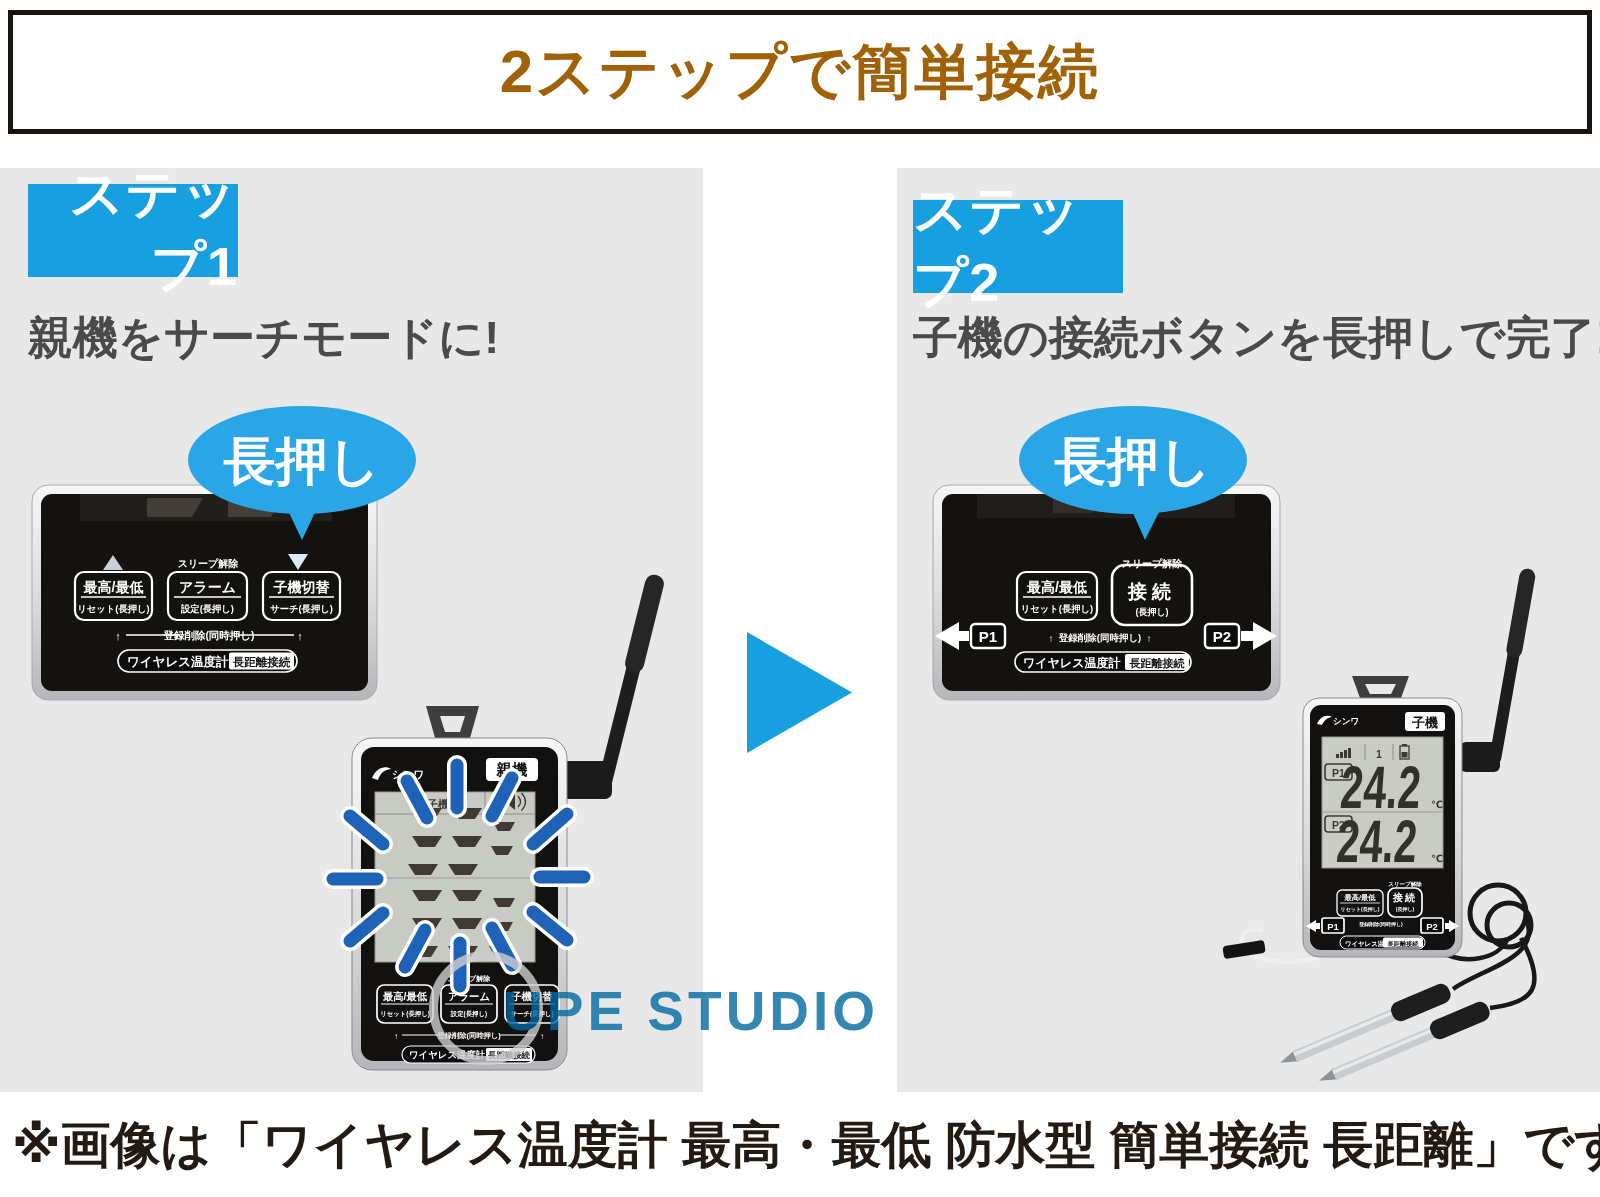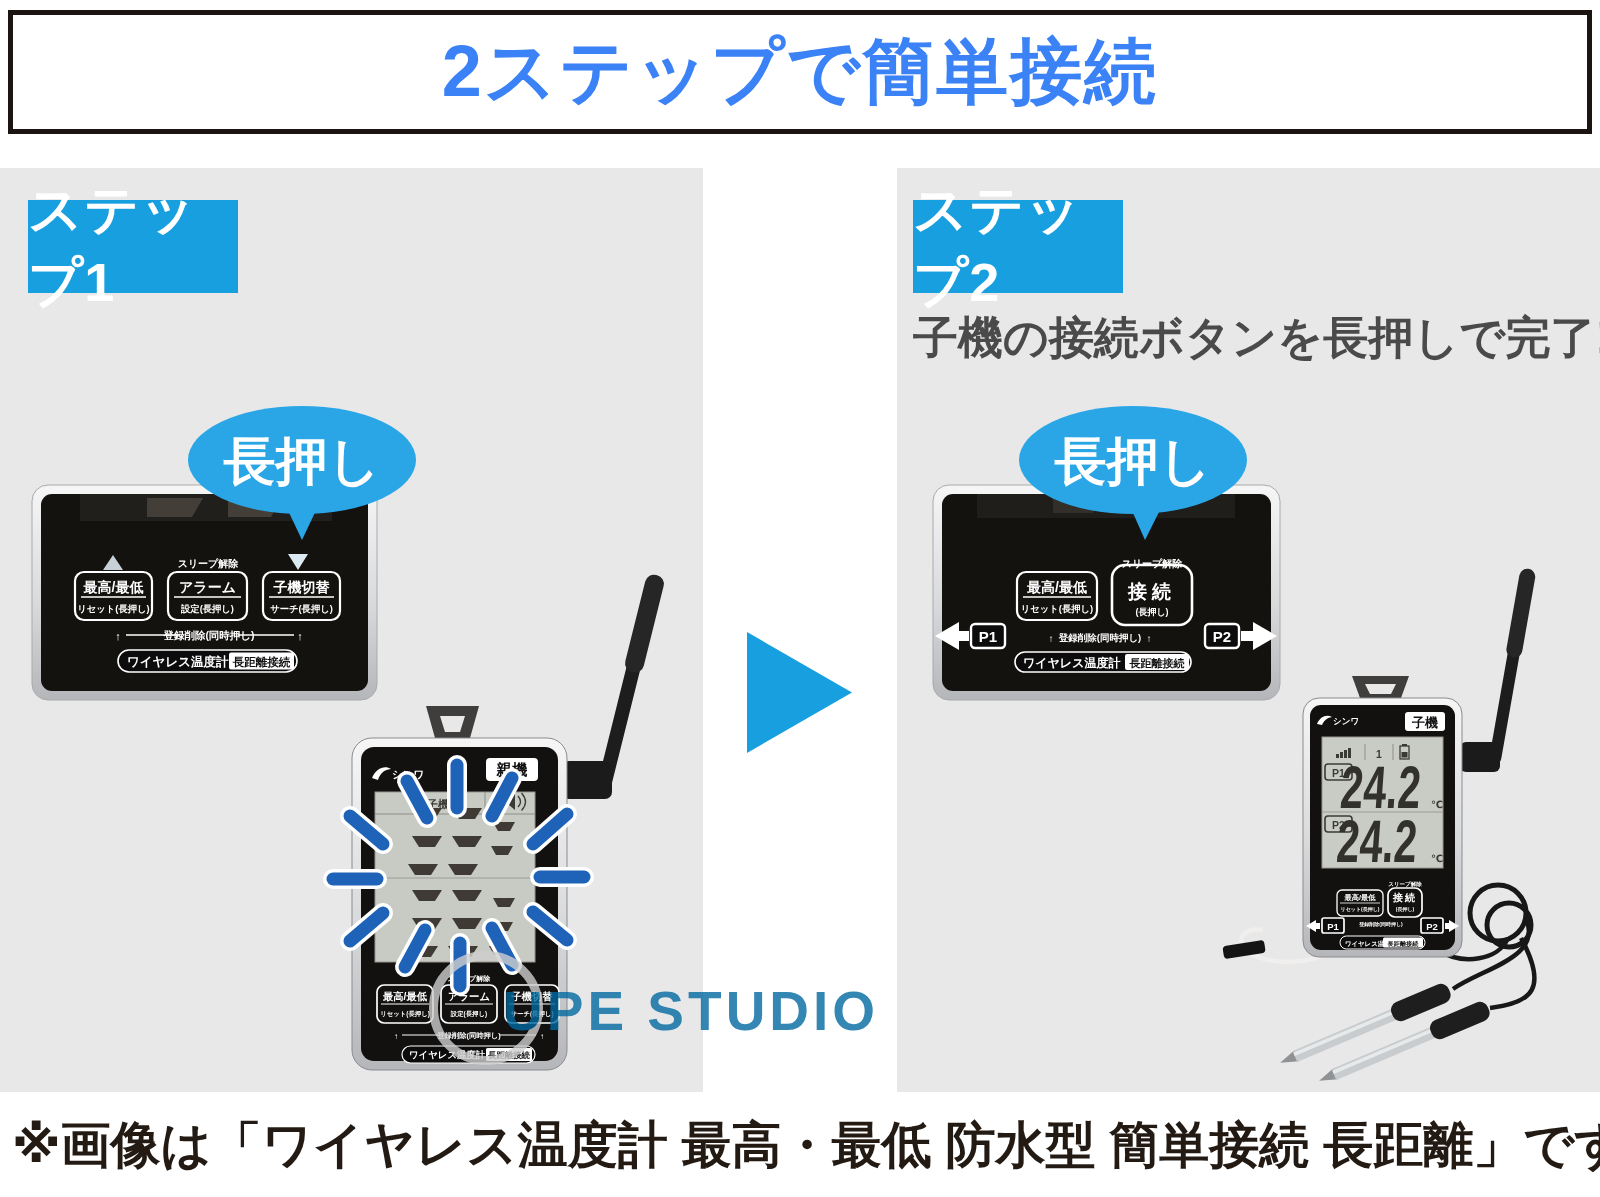--- a/index.html
+++ b/index.html
@@ -1,21 +1,21 @@
 <!DOCTYPE html>
 <html><head>
 <meta charset="utf-8">
 <style>
   html,body{margin:0;padding:0;background:#fff;}
   body{width:1600px;height:1197px;position:relative;overflow:hidden;
        font-family:"Liberation Sans","DejaVu Sans",sans-serif;}
   .title-box{position:absolute;left:8px;right:8px;top:10px;height:124px;
        border:5px solid #1c1410;background:#fff;box-sizing:border-box;
        display:flex;align-items:center;justify-content:center;}
-  .title-box span{font-size:72px;font-weight:bold;color:#3b82f6;letter-spacing:2px;}
+  .title-box span{font-size:60px;font-weight:bold;color:#a16207;letter-spacing:2px;}
   .panel{position:absolute;top:168px;width:703px;height:924px;background:#E8E8E9;}
   .panel.left{left:0;} .panel.right{left:897px;}
   .step-label{position:absolute;width:210px;height:93px;background:#189FE0;
        display:flex;align-items:center;justify-content:center;}
   .step-label span{font-size:54px;font-weight:bold;color:#fff;letter-spacing:1px;}
   .step-desc{position:absolute;top:140px;font-size:45px;font-weight:bold;color:#4a4a4a;white-space:nowrap;}
   .panel-svg{position:absolute;left:0;top:0;}
   svg text{font-family:"Liberation Sans","DejaVu Sans",sans-serif;}
   .wt{fill:#ffffff;font-weight:bold;}
   .kt{fill:#111111;font-weight:bold;}
@@ -27,23 +27,24 @@
   .caption{position:absolute;left:12px;top:1112px;font-size:50px;font-weight:bold;color:#231a13;white-space:nowrap;}
 </style>
 </head>
 <body>
 
 <div class="title-box">
   <span>2ステップで簡単接続</span>
 </div>
 
 <div class="panel left">
-  <div class="step-label" style="left:28px;top:32px;">
+  <div class="step-label" style="left:28px;top:16px;text-align:right;">
     <span>ステップ1</span>
   </div>
+  <div class="step-desc" style="left:28px;">親機をサーチモードに!</div>
 
   <svg class="panel-svg" width="703" height="924" viewBox="0 0 703 924">
     <defs>
       <linearGradient id="sgL" x1="0" y1="0" x2="0" y2="1">
         <stop offset="0" stop-color="#f6f6f7"></stop>
           <stop offset="0.55" stop-color="#d9dadc"></stop>
           <stop offset="1" stop-color="#b5b6b9"></stop>
       </linearGradient>
     </defs>
 

